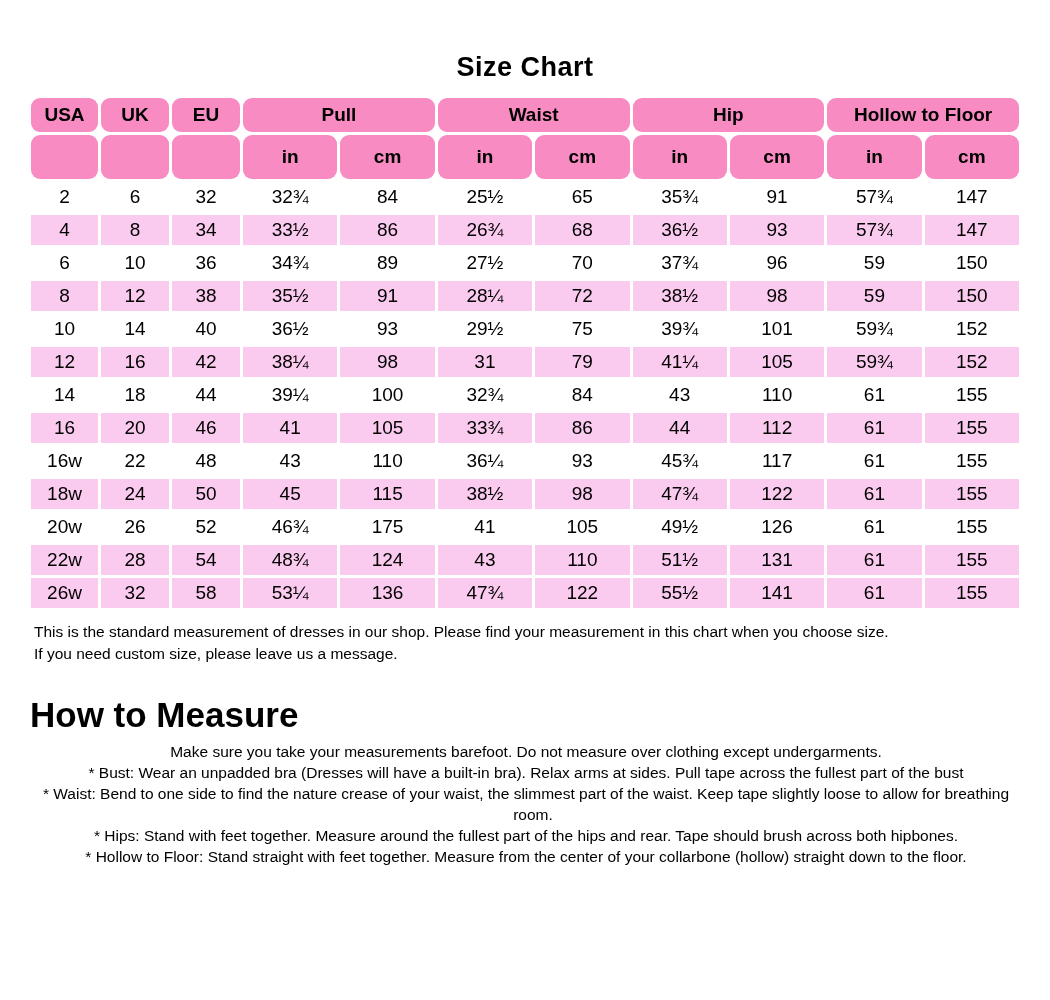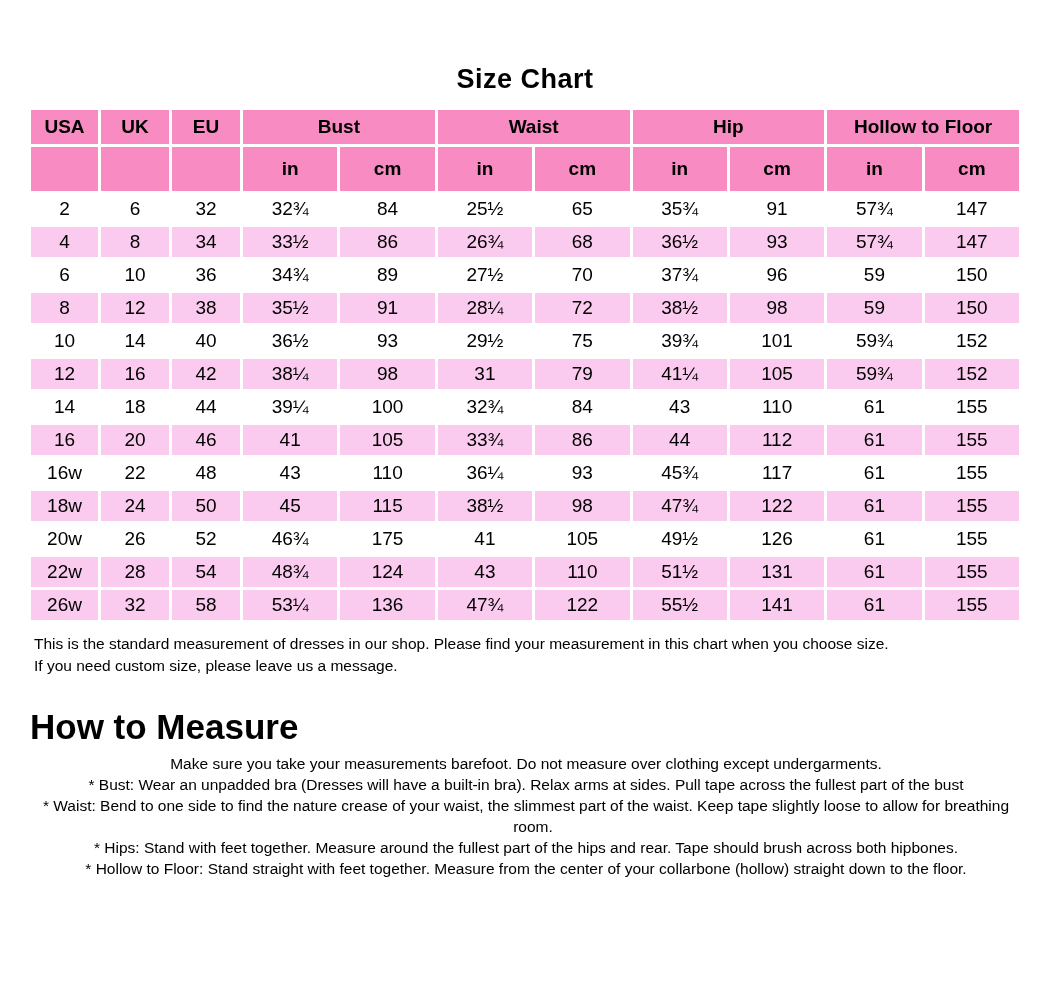--- a/index.html
+++ b/index.html
@@ -12,21 +12,21 @@
   html, body {
     margin: 0; padding: 0;
     background: #ffffff;
     width: 1050px;
     font-family: "Liberation Sans", sans-serif;
     color: var(--text);
   }
   .page { width: 1050px; height: 1000px; overflow: hidden; }
 
   .title {
-    margin: 12px;
+    margin: 0;
     padding-top: 52px;
     text-align: center;
     font-size: 27px;
     font-weight: bold;
     letter-spacing: 0.5px;
   }
 
   table.size-chart {
     margin: 12px 0 0 28px;
     width: 994px;
@@ -38,20 +38,21 @@
     text-align: center;
     vertical-align: middle;
     font-size: 19px;
     padding: 0;
     overflow: hidden;
     white-space: nowrap;
   }
   table.size-chart thead th {
     background: var(--header-pink);
     font-weight: bold;
+    border-radius: 9px;
   }
   tr.group-row th { height: 34px; }
   tr.unit-row th { height: 44px; }
   table.size-chart tbody td { height: 30px; }
   tbody tr.white td { background: var(--row-white); }
   tbody tr.pink td { background: var(--row-pink); }
 
   .notes {
     margin: 10px 30px 0 34px;
     font-size: 15.5px;
@@ -92,21 +93,21 @@
         <col>
         <col>
         <col>
         <col>
     </colgroup>
     <thead>
       <tr class="group-row">
         <th>USA</th>
         <th>UK</th>
         <th>EU</th>
-        <th colspan="2">Bust</th>
+        <th colspan="2">Pull</th>
         <th colspan="2">Waist</th>
         <th colspan="2">Hip</th>
         <th colspan="2">Hollow to Floor</th>
       </tr>
       <tr class="unit-row">
         <th></th>
         <th></th>
         <th></th>
         <th>in</th>
         <th>cm</th>

